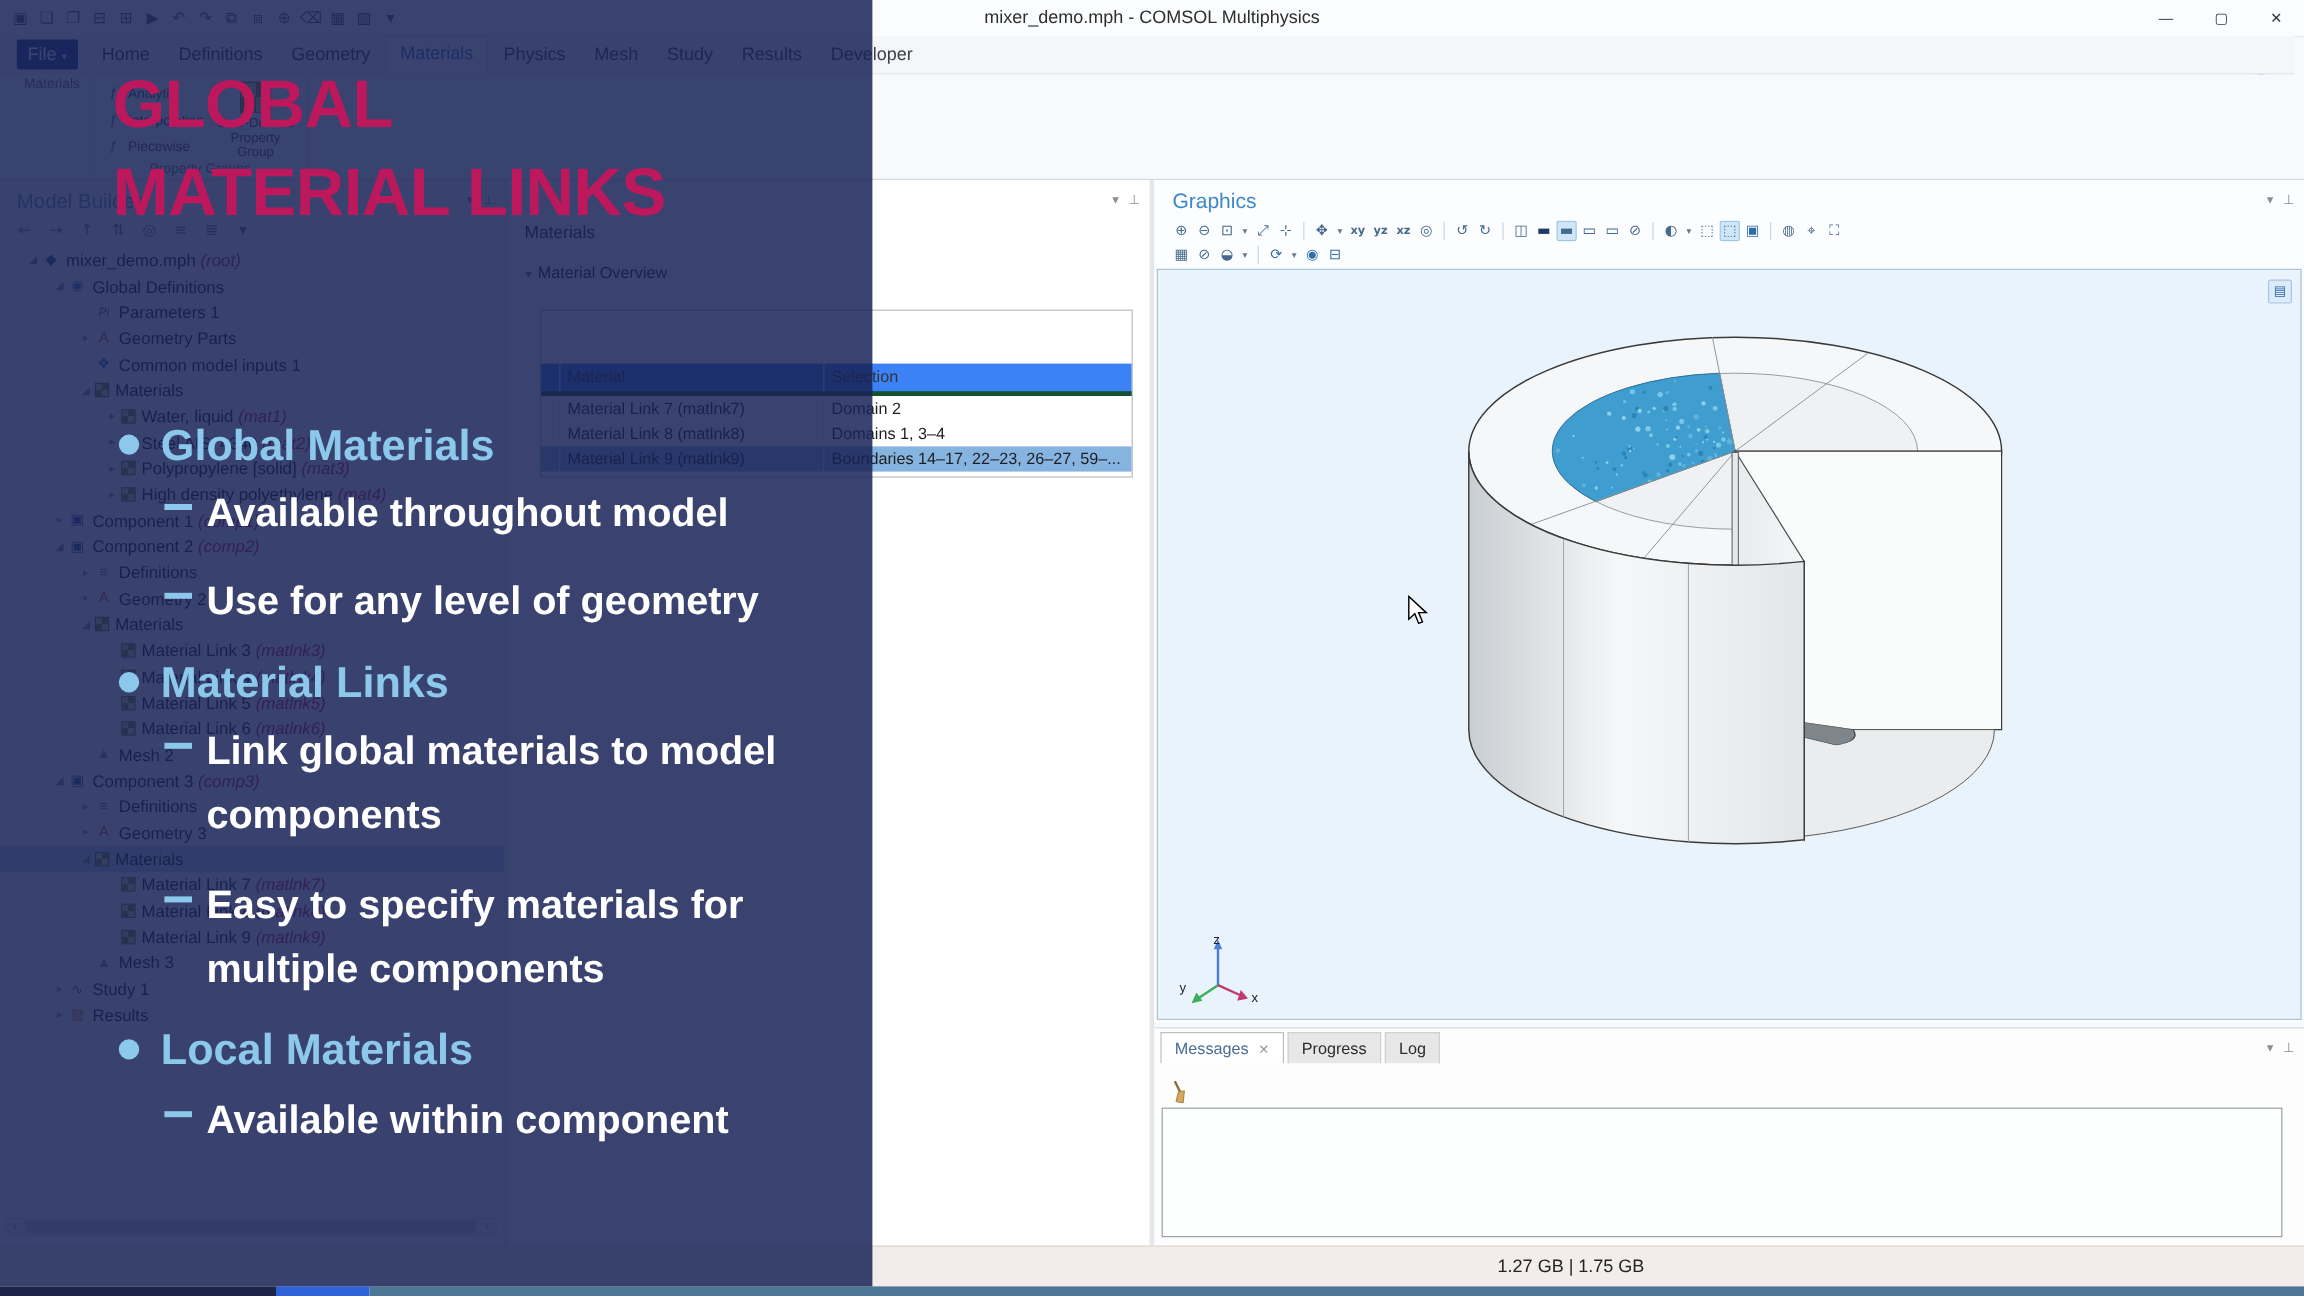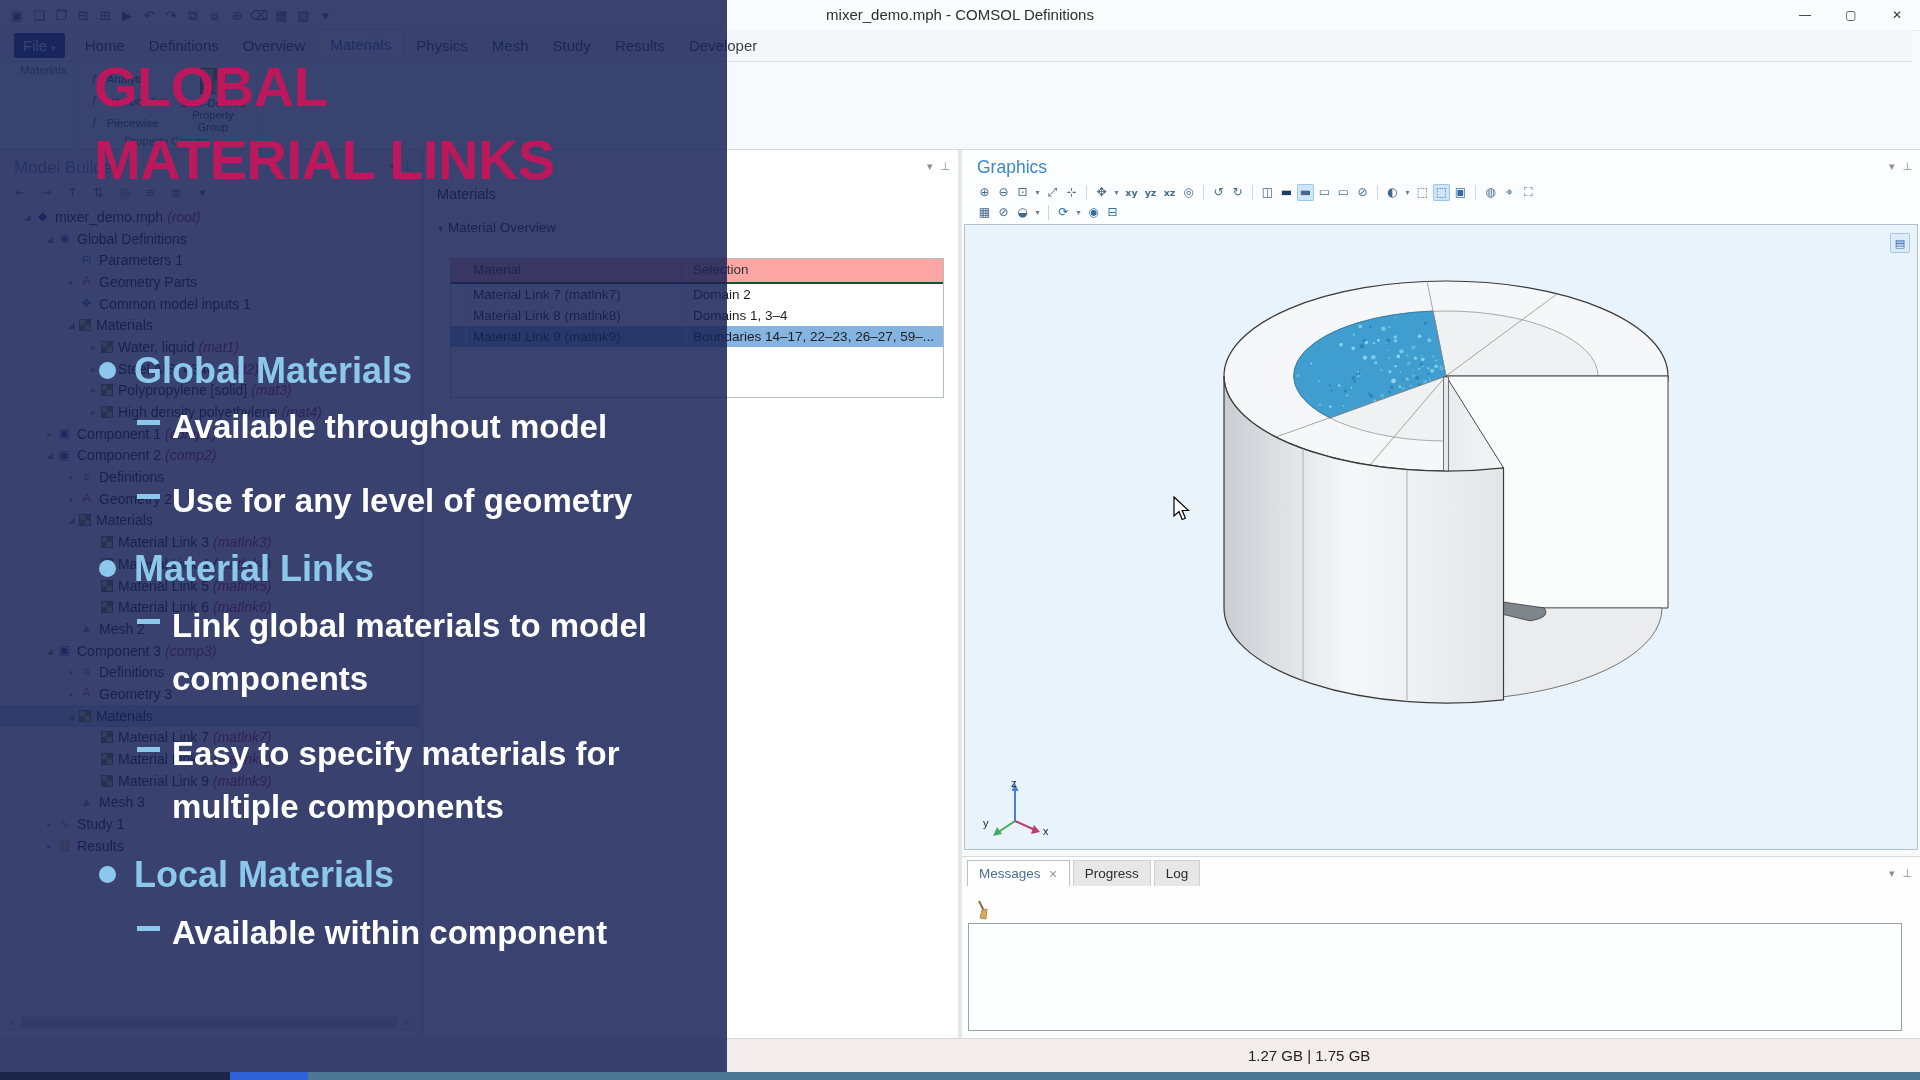--- a/index.html
+++ b/index.html
@@ -53,21 +53,21 @@
   .mb-scroll{position:absolute;left:4px;bottom:8px;width:410px;height:15px;background:#f0f1f2;border:1px solid #dadcde;
              display:flex;align-items:center;box-sizing:border-box;}
   .mb-scroll .arr{width:14px;text-align:center;color:#888;font-size:10px;}
   .mb-scroll .thumb{flex:1;height:11px;background:#cdd0d4;margin:0 2px;border-radius:1px;}
 
   .settings{left:424px;top:150px;width:534px;height:888px;background:#fff;border-right:4px solid #e4e7ea;}
   .stitle{position:absolute;left:13px;top:36px;font-size:14.5px;color:#2e2e2e;}
   .ssection{position:absolute;left:14px;top:70px;font-size:13.5px;color:#222;}
   .ssection .tri{color:#777;font-size:10px;margin-right:5px;}
   .stable{position:absolute;left:26px;top:108px;width:494px;height:140px;border:1px solid #b9bcbf;background:#fff;box-sizing:border-box;}
-  .thead{display:flex;height:23px;background:#fca5a5;border-bottom:2px solid #14532d;font-size:13.5px;color:#333;}
+  .thead{display:flex;height:23px;background:#3b82f6;border-bottom:4px solid #14532d;font-size:13.5px;color:#333;margin-top:44px;}
   .tcell{padding:3px 6px 0;box-sizing:border-box;overflow:hidden;white-space:nowrap;}
   .c-gut{width:16px;flex:none;border-right:1px solid #e2e2e2;}
   .c-mat{width:220px;flex:none;border-right:1px solid #e2e2e2;}
   .c-sel{flex:1;}
   .drow{display:flex;height:21px;font-size:13.5px;color:#1e1e1e;}
   .drow.sel{background:#85b4e0;}
 
   
   .gfx{left:962px;top:150px;width:958px;height:702px;background:#fbfdfe;}
   .gfx .panel-title{position:absolute;left:15px;top:7px;color:#3f88c5;font-size:17.5px;}
@@ -110,21 +110,21 @@
   .ov-dash-text{position:absolute;font-size:33px;font-weight:bold;color:#fff;line-height:53px;max-width:520px;}
 
   .cursor{left:1172px;top:496px;}
 </style>
 </head>
 <body>
 
 <div id="app">
 
   <div class="abs titlebar">
-    <div class="abs win-title">mixer_demo.mph - COMSOL Definitions</div>
+    <div class="abs win-title">mixer_demo.mph - COMSOL Multiphysics</div>
     <div class="abs qat">
         <span class="tbi">▣</span>
         <span class="tbi">❏</span>
         <span class="tbi">❐</span>
         <span class="tbi">⊟</span>
         <span class="tbi">⊞</span>
         <span class="tbi">▶</span>
         <span class="tbi">↶</span>
         <span class="tbi">↷</span>
         <span class="tbi">⧉</span>
@@ -140,21 +140,21 @@
         <span class="winbtn">▢</span>
         <span class="winbtn">✕</span>
       </div>
   </div>
   <div class="abs helpbtn">?</div>
 
   <div class="abs ribbon-tabs">
       <div class="rtab file">File<span class="dd">▾</span></div>
       <div class="rtab">Home</div>
       <div class="rtab">Definitions</div>
-      <div class="rtab">Overview</div>
+      <div class="rtab">Geometry</div>
       <div class="rtab active">Materials</div>
       <div class="rtab">Physics</div>
       <div class="rtab">Mesh</div>
       <div class="rtab">Study</div>
       <div class="rtab">Results</div>
       <div class="rtab">Developer</div>
     </div>
   <div class="abs ribbon-body">
       <div class="rgroup">
         <div class="rgroup-label">Materials</div>

